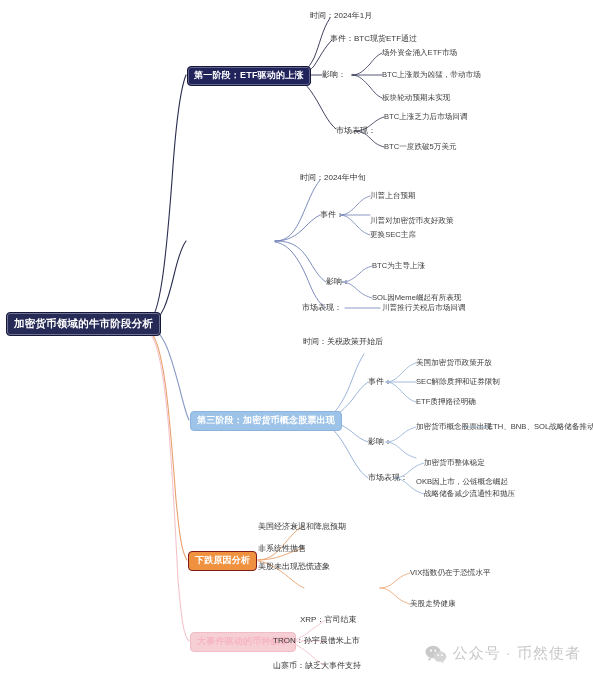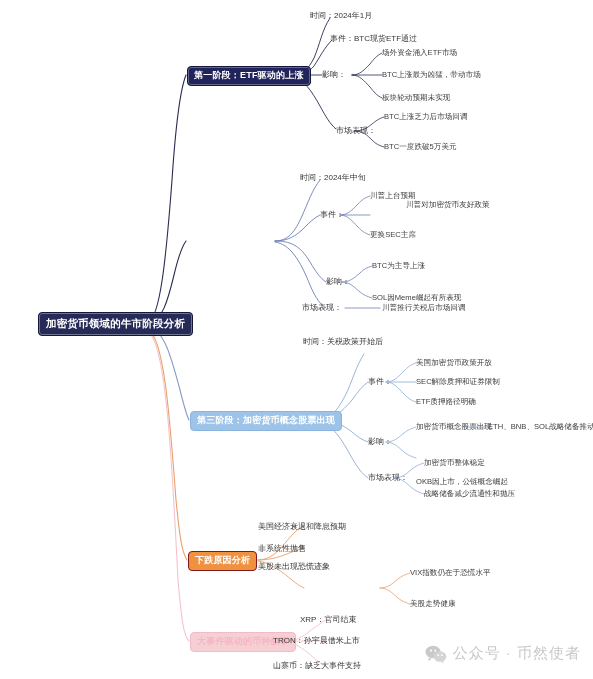--- a/index.html
+++ b/index.html
@@ -203,21 +203,21 @@
       </g>
 
       <g stroke="#f3c3cb" stroke-width=".9">
         <path d="M288,641 C298,641 306,634 314,628 C320,624 322,622 326,620"></path>
         <path d="M288,641 L326,641"></path>
         <path d="M288,642 C298,644 306,651 314,658 C320,663 322,664 326,666"></path>
       </g>
     </g>
   </svg>
 
-  <div class="node" style="left:6px; top:312px;margin-left:32px;">
+  <div class="node" style="left:6px; top:312px;">
     <div class="pill root-pill">加密货币领域的牛市阶段分析</div>
   </div>
 
   <div class="node" style="left:187px; top:66px;">
     <div class="pill p1-pill">第一阶段：ETF驱动的上涨</div>
   </div>
 
   <div class="txt lv2" style="left:310px; top:12px;">时间：2024年1月</div>
   <div class="txt lv2" style="left:330px; top:35px;">事件：BTC现货ETF通过</div>
   <div class="txt lv2" style="left:322px; top:71px;">影响：</div>
@@ -225,21 +225,21 @@
   <div class="txt lv3" style="left:382px; top:71px;">BTC上涨最为凶猛，带动市场</div>
   <div class="txt lv3" style="left:382px; top:94px;">板块轮动预期未实现</div>
   <div class="txt lv2" style="left:336px; top:127px;">市场表现：</div>
   <div class="txt lv3" style="left:384px; top:113px;">BTC上涨乏力后市场回调</div>
   <div class="txt lv3" style="left:384px; top:143px;">BTC一度跌破5万美元</div>
 
 
   <div class="txt lv2" style="left:300px; top:174px;">时间：2024年中旬</div>
   <div class="txt lv2" style="left:320px; top:211px;">事件：</div>
   <div class="txt lv3" style="left:370px; top:192px;">川普上台预期</div>
-  <div class="txt lv3" style="left:370px; top:201px;margin-left:36px;">川普对加密货币友好政策</div>
+  <div class="txt lv3" style="left:370px; top:217px;">川普对加密货币友好政策</div>
   <div class="txt lv3" style="left:370px; top:231px;">更换SEC主席</div>
   <div class="txt lv2" style="left:326px; top:278px;">影响：</div>
   <div class="txt lv3" style="left:372px; top:262px;">BTC为主导上涨</div>
   <div class="txt lv3" style="left:372px; top:294px;">SOL因Meme崛起有所表现</div>
   <div class="txt lv2" style="left:302px; top:304px;">市场表现：</div>
   <div class="txt lv3" style="left:382px; top:304px;">川普推行关税后市场回调</div>
 
   <div class="node" style="left:190px; top:411px;">
     <div class="pill p3-pill">第三阶段：加密货币概念股票出现</div>
   </div>

